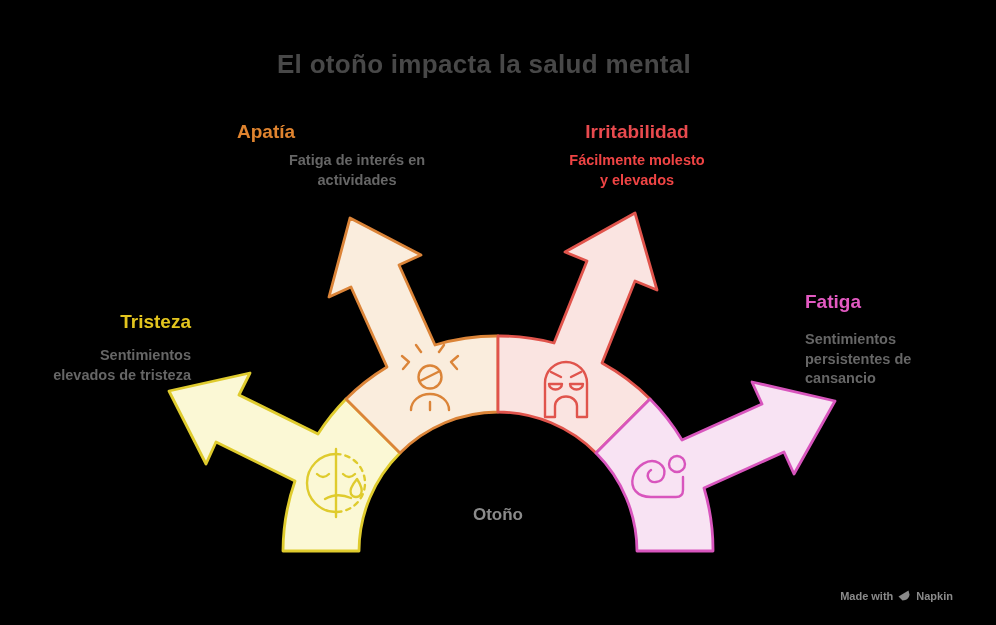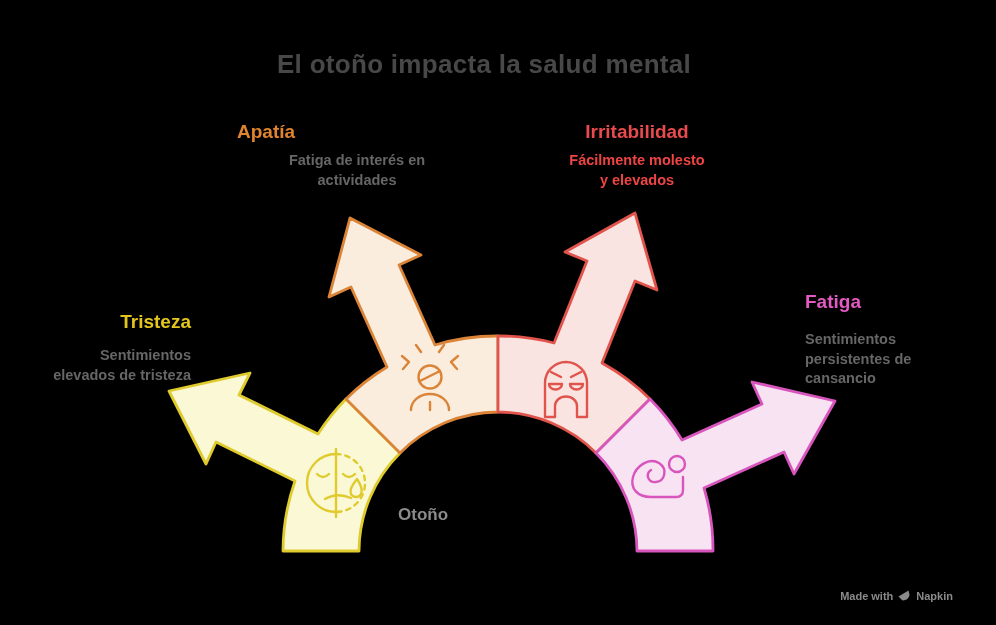--- a/index.html
+++ b/index.html
@@ -17,21 +17,21 @@
   .cat-label { font-size:19px; font-weight:700; }
   .cat-desc  { font-size:14.5px; font-weight:600; line-height:20px; }
   .blk-apatia-label { top:121px; left:237px; width:240px; text-align:left; }
   .blk-apatia-desc  { top:150px; left:237px; width:240px; text-align:center; }
   .blk-irritabilidad-label { top:121px; left:517px; width:240px; text-align:center; }
   .blk-irritabilidad-desc  { top:150px; left:517px; width:240px; text-align:center; }
   .blk-tristeza-label { top:311px; left:0; width:191px; text-align:right; }
   .blk-tristeza-desc  { top:345px; left:0; width:191px; text-align:right; }
   .blk-fatiga-label { top:291px; left:805px; width:185px; text-align:left; }
   .blk-fatiga-desc  { top:330px; left:805px; width:185px; text-align:left; line-height:19.5px; }
-  .center-label { top:505px; left:398px; width:200px; text-align:left; font-size:17px; font-weight:700; }
+  .center-label { top:505px; left:398px; width:200px; text-align:center; font-size:17px; font-weight:700; }
   .watermark {
     position:absolute; top:589px; right:31px;
     display:flex; align-items:flex-end; gap:5px;
     font-size:11px; font-weight:600;
   }
   .seg-shape { stroke-width:2.8; stroke-linejoin:round; }
   .icon-stroke { fill:none; stroke-width:2.4; stroke-linecap:round; stroke-linejoin:round; }
 </style>
 </head>
 <body>

